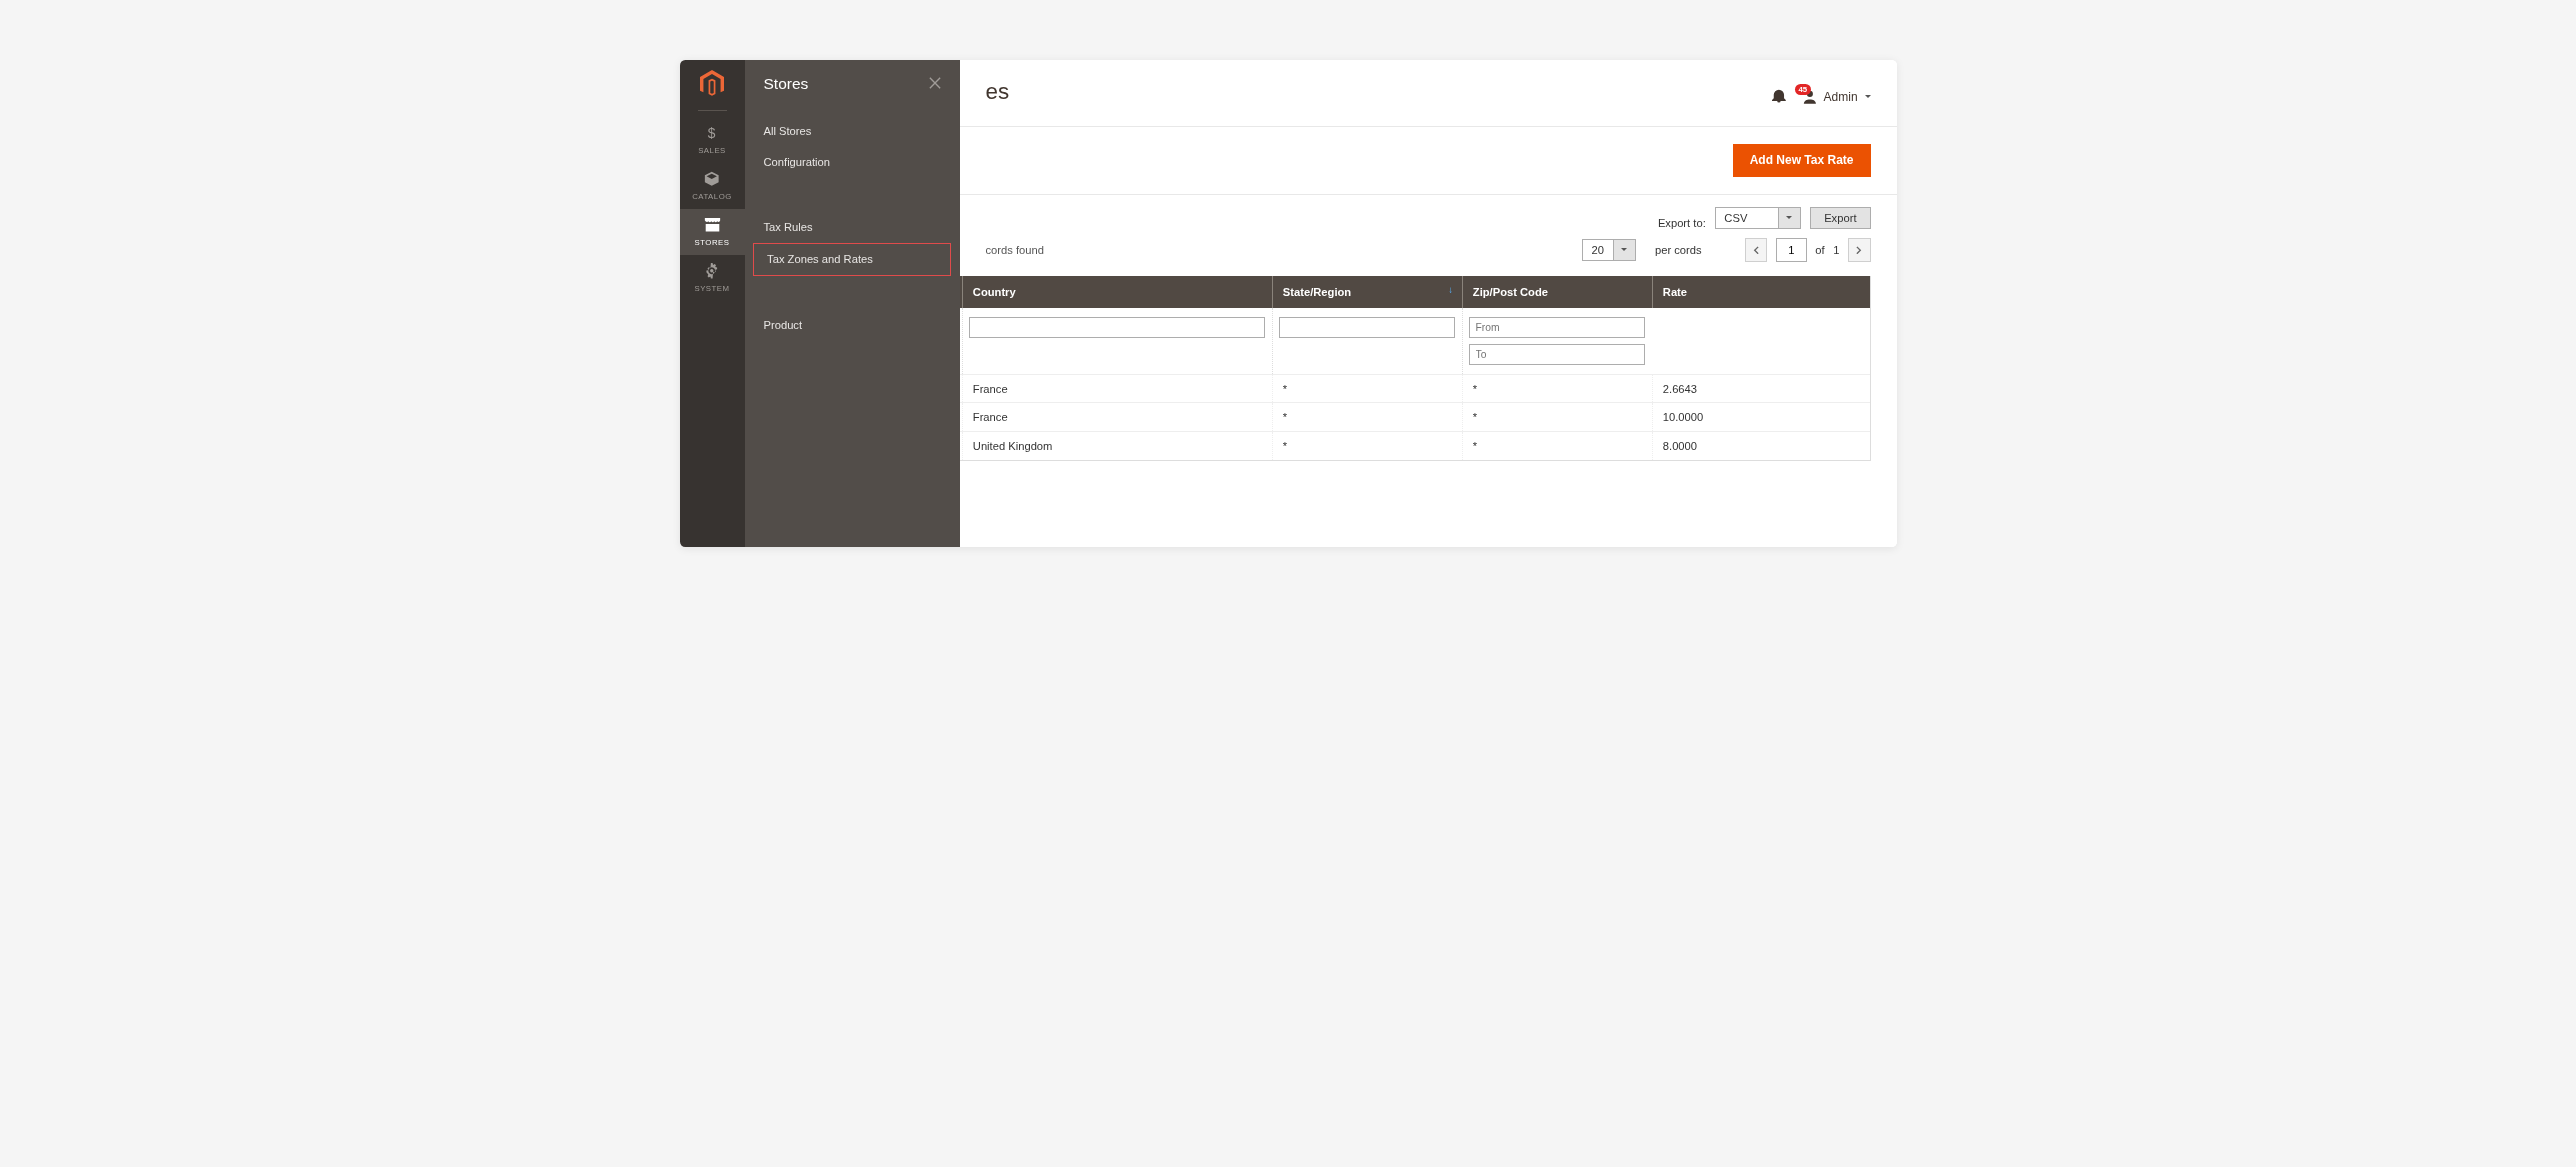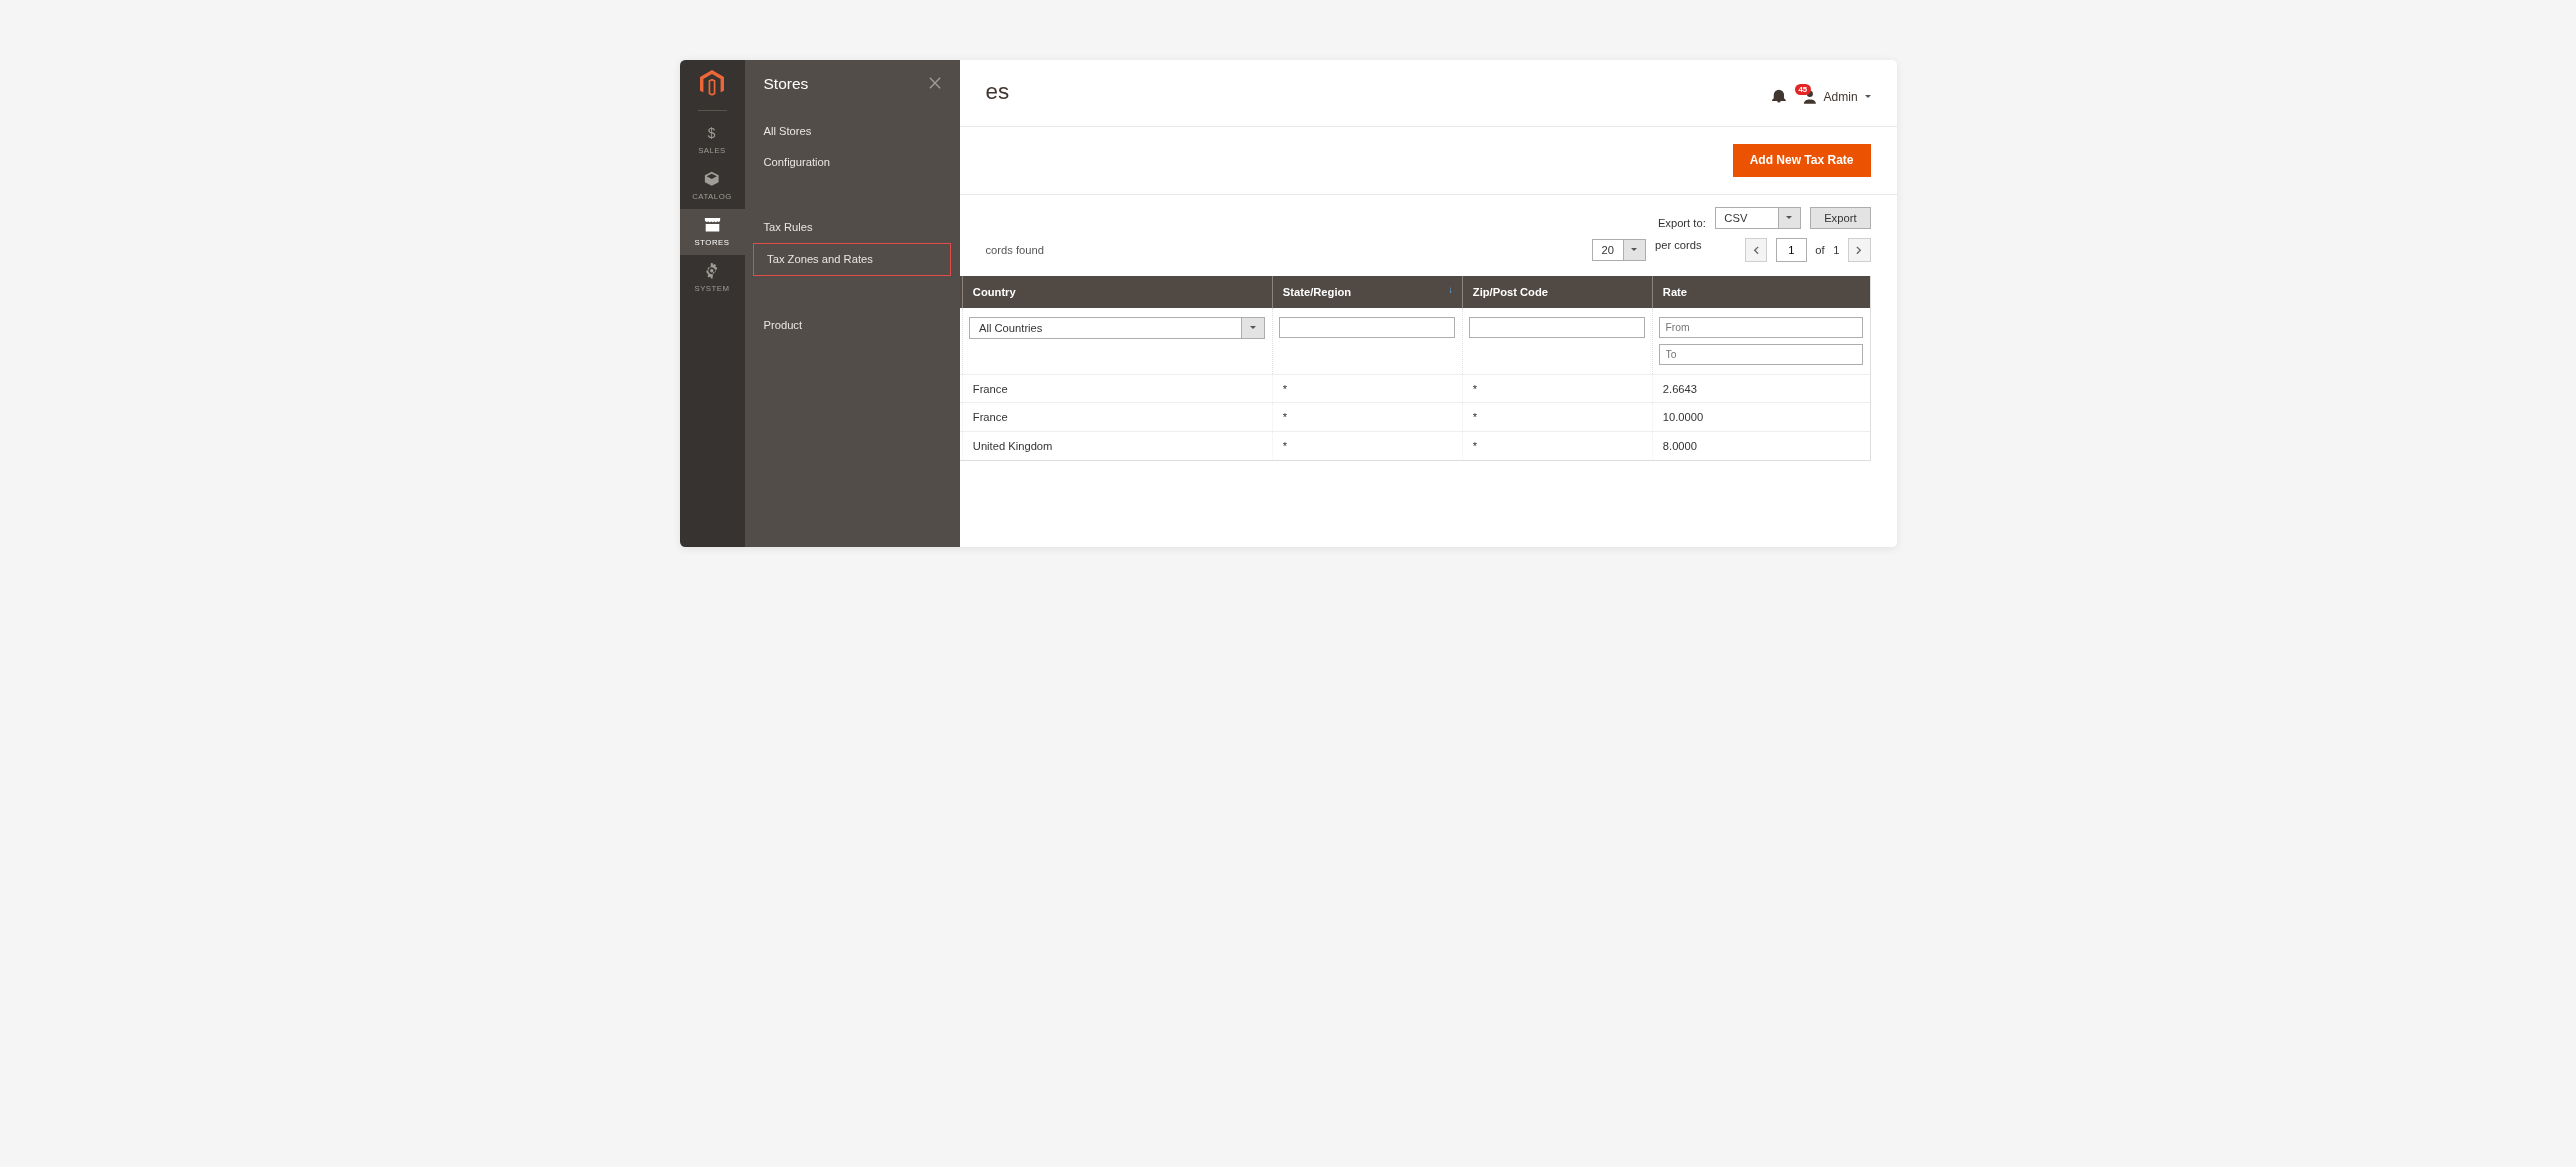--- a/index.html
+++ b/index.html
@@ -199,21 +199,21 @@
     display:flex; align-items:center; justify-content:center;
     cursor: pointer;
     color: #666;
   }
   .page-input {
     width: 31px; height: 24px;
     border: 0.9px solid #adadad;
     text-align: center;
     font-size: 11.2px;
   }
-  .perpage { display:flex; gap:9px; }
+  .perpage { display:flex; align-items:center; gap:19px; }
 
   
   .tbl {
     margin: 0 26px;
     border: 0.9px solid #ddd;
     border-top: none;
   }
   .tbl-head {
     display: grid;
     grid-template-columns: 190px 310px 190px 190px auto;
@@ -402,28 +402,20 @@
         <div>Country</div>
         <div>
           <span>State/Region</span>
           <span class="sort-ind">↓</span>
         </div>
         <div>Zip/Post Code</div>
         <div>Rate</div>
       </div>
       <div class="tbl-filter">
         <div><input type="text" style=""></div>
-        <div>
-          <div class="select-wrap" style="width:100%;">
-            <span class="val" style="flex:1;">All Countries</span>
-            <span class="arr">
-                  <div class="tri-down"></div>
-                </span>
-          </div>
-        </div>
         <div><input type="text" style=""></div>
         <div><input type="text" style=""></div>
         <div class="range-col">
           <input type="text" placeholder="From" style="">
           <input type="text" placeholder="To" style="">
         </div>
       </div>
       <div id="rows-container">
             <div class="tbl-row">
               <div>France5</div>

